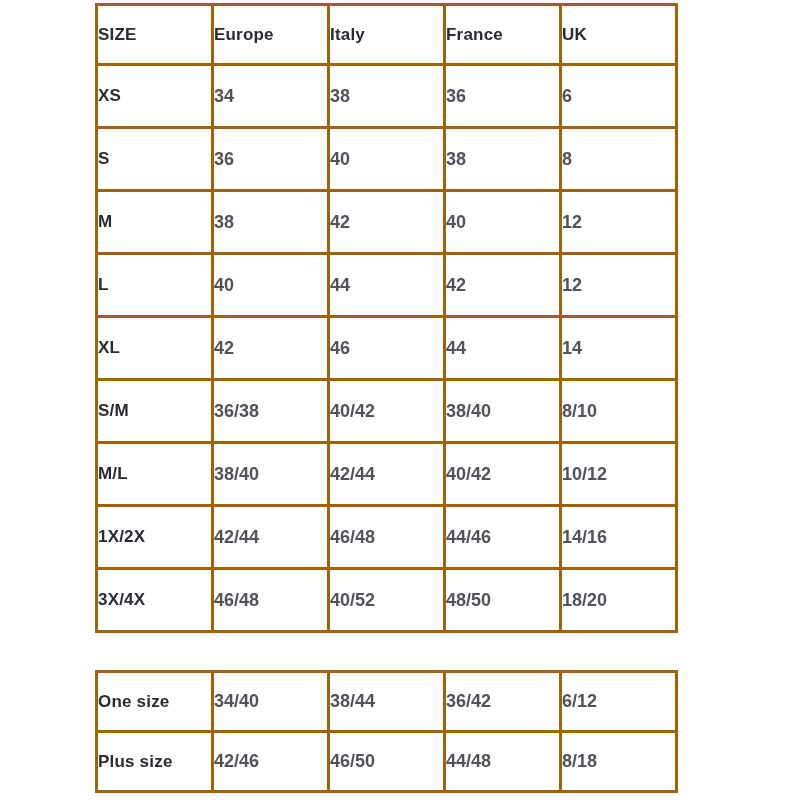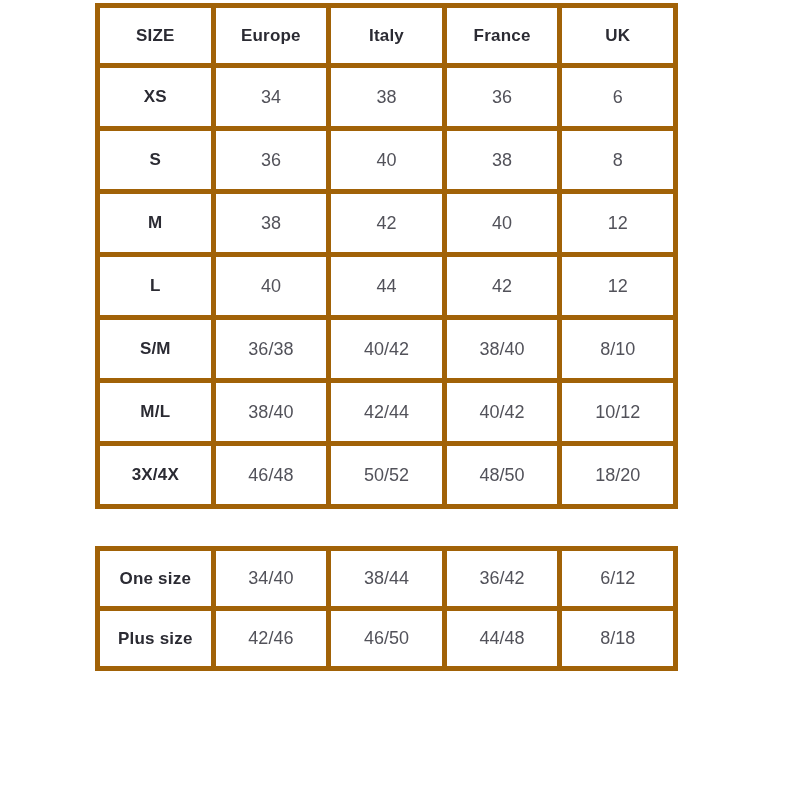--- a/index.html
+++ b/index.html
@@ -15,33 +15,33 @@
     padding-left: 95px;
     padding-top: 3px;
   }
   table {
     border-collapse: collapse;
     width: 583px;
     table-layout: fixed;
     background: #ffffff;
   }
   th, td {
-    border: 5px solid #a16207;
-    text-align: center;
+    border: 3px solid #a16207;
+    text-align: left;
     vertical-align: middle;
     padding: 0;
   }
   th {
     font-weight: 700;
     color: #2b2b33;
     font-size: 17px;
     letter-spacing: 0.2px;
   }
   td {
-    font-weight: 400;
+    font-weight: 700;
     color: #52525a;
     font-size: 18px;
   }
   #main-table tr.header-row { height: 60px; }
   #main-table tr.data-row   { height: 63px; }
   #secondary-table tr.data-row { height: 60px; }
   #secondary-table { margin-top: 37px; }
 </style>
 </head>
 <body>
@@ -79,37 +79,51 @@
         <td>12</td>
       </tr>
       <tr class="data-row">
         <th>L</th>
         <td>40</td>
         <td>44</td>
         <td>42</td>
         <td>12</td>
       </tr>
       <tr class="data-row">
+        <th>XL</th>
+        <td>42</td>
+        <td>46</td>
+        <td>44</td>
+        <td>14</td>
+      </tr>
+      <tr class="data-row">
         <th>S/M</th>
         <td>36/38</td>
         <td>40/42</td>
         <td>38/40</td>
         <td>8/10</td>
       </tr>
       <tr class="data-row">
         <th>M/L</th>
         <td>38/40</td>
         <td>42/44</td>
         <td>40/42</td>
         <td>10/12</td>
       </tr>
       <tr class="data-row">
+        <th>1X/2X</th>
+        <td>42/44</td>
+        <td>46/48</td>
+        <td>44/46</td>
+        <td>14/16</td>
+      </tr>
+      <tr class="data-row">
         <th>3X/4X</th>
         <td>46/48</td>
-        <td>50/52</td>
+        <td>40/52</td>
         <td>48/50</td>
         <td>18/20</td>
       </tr>
     </tbody>
   </table>
 
   <table id="secondary-table">
     <tbody>
       <tr class="data-row">
         <th>One size</th>

